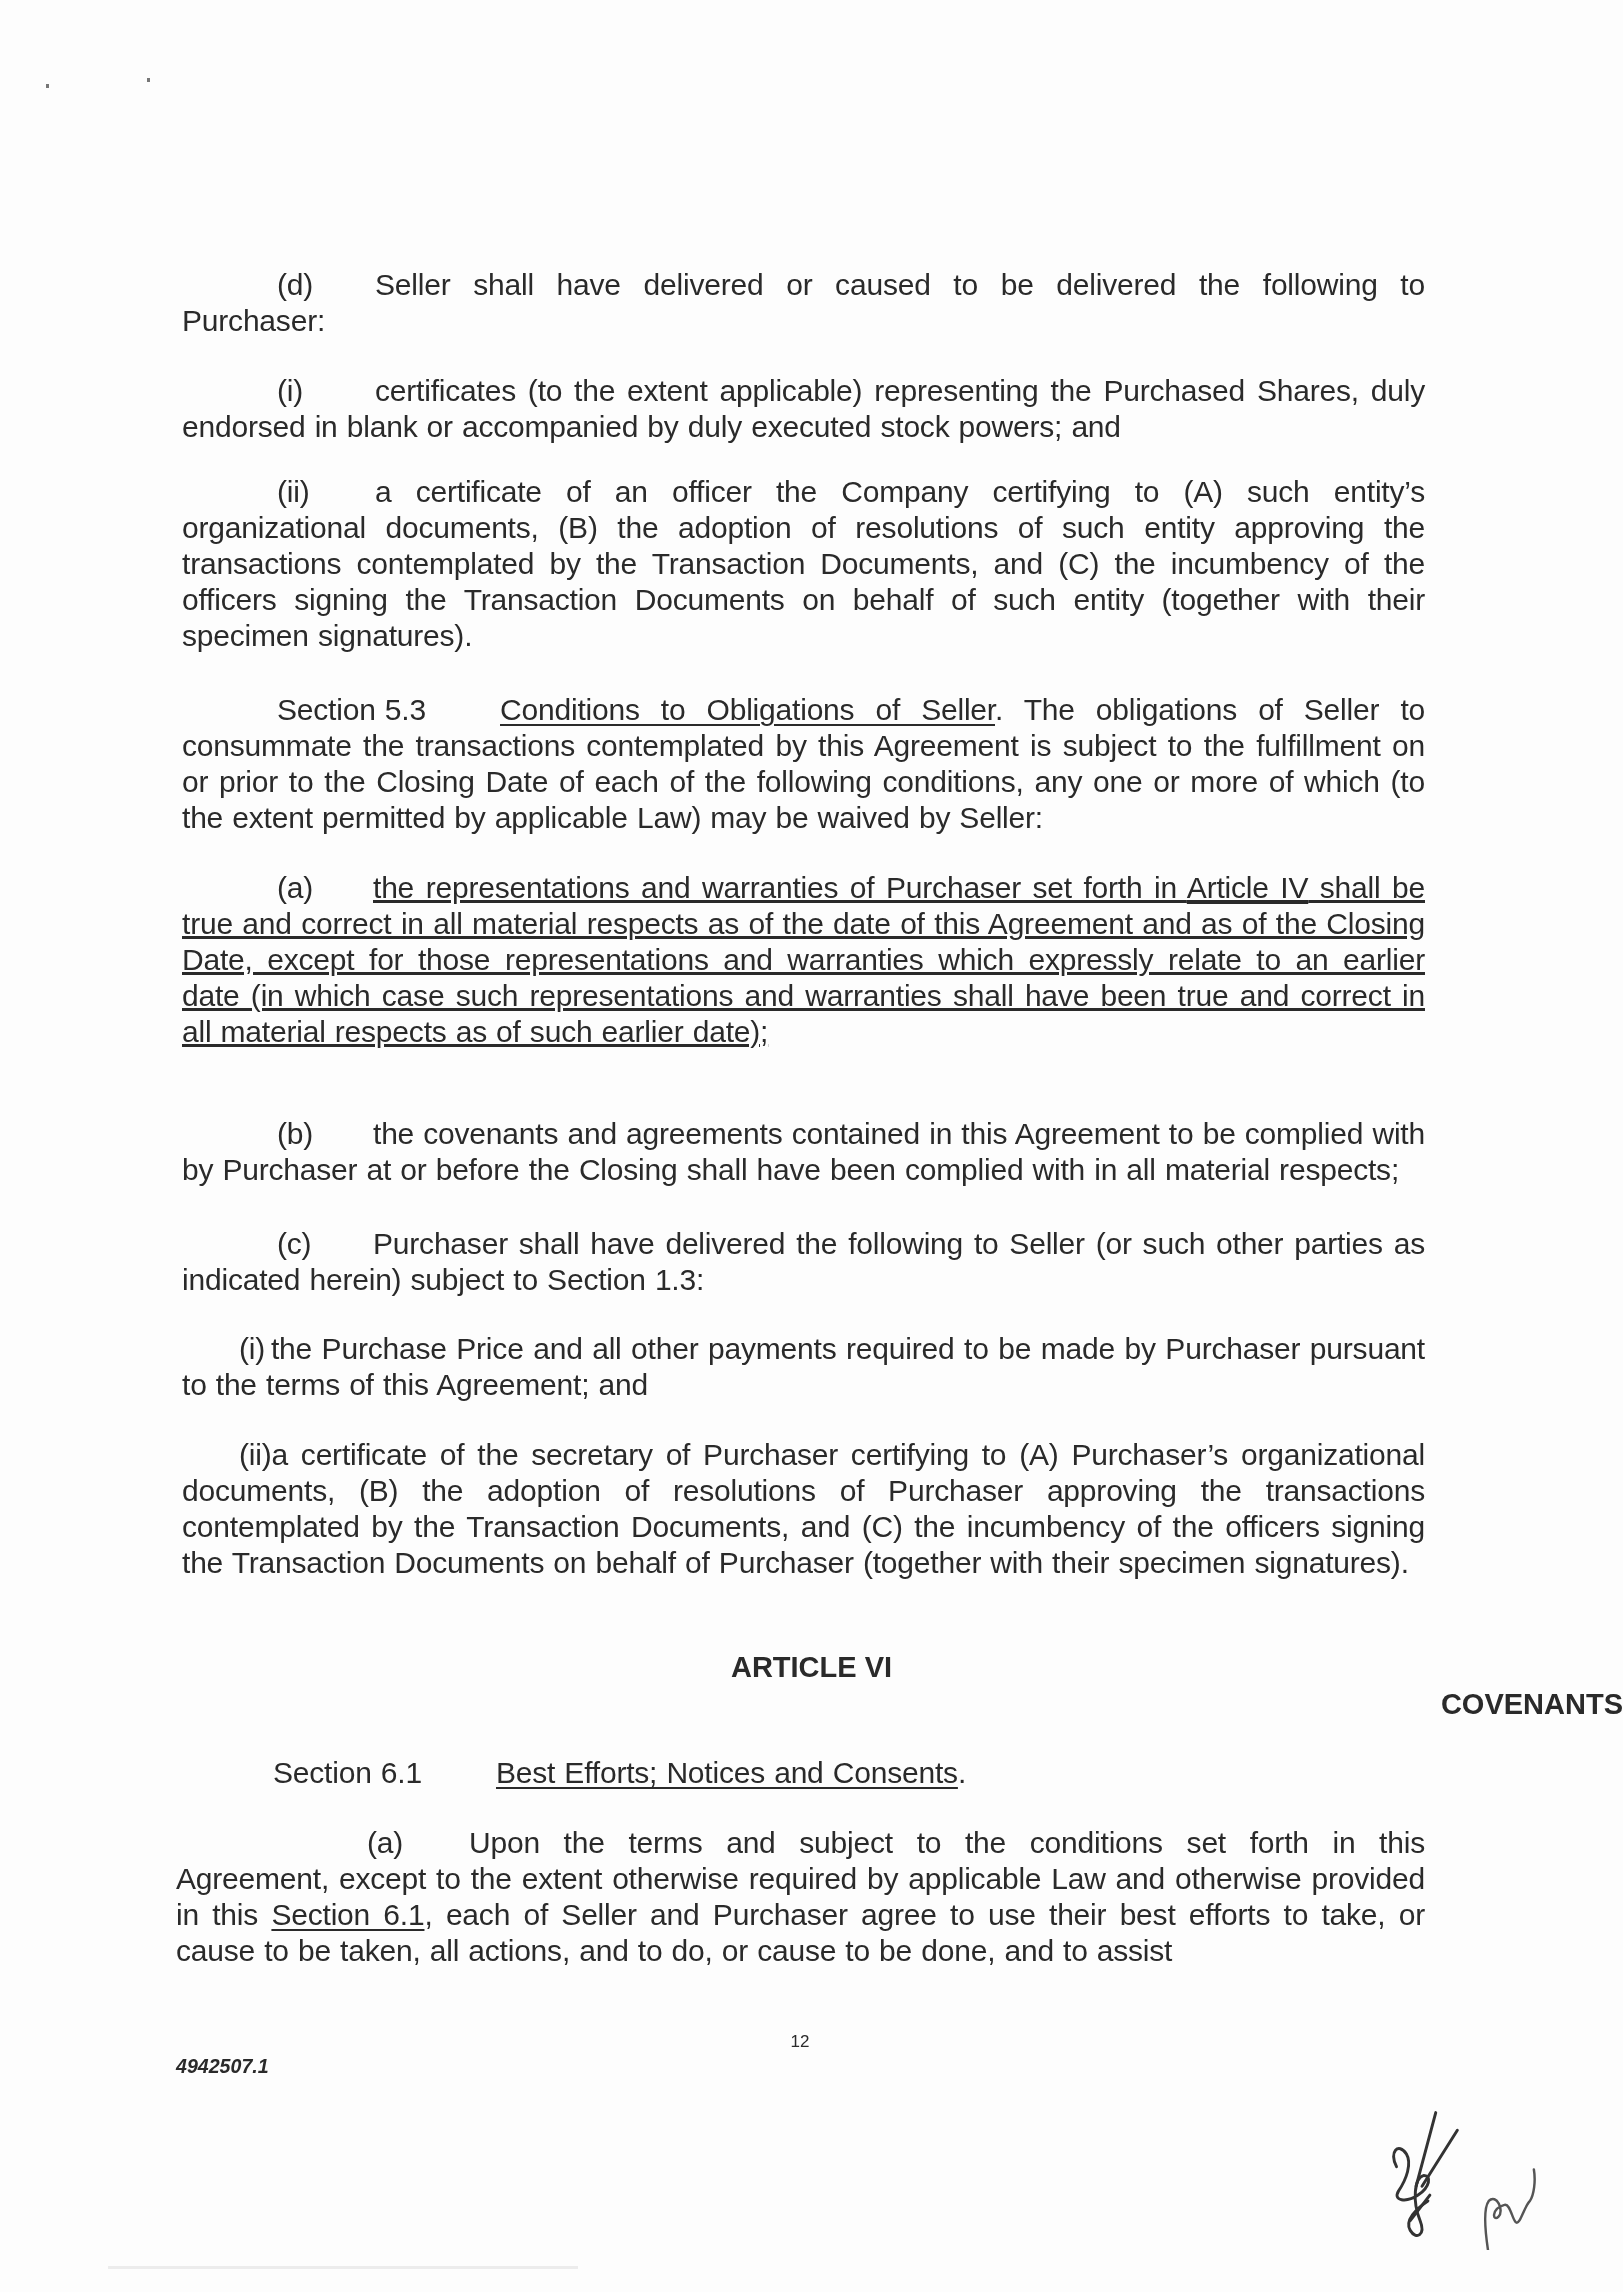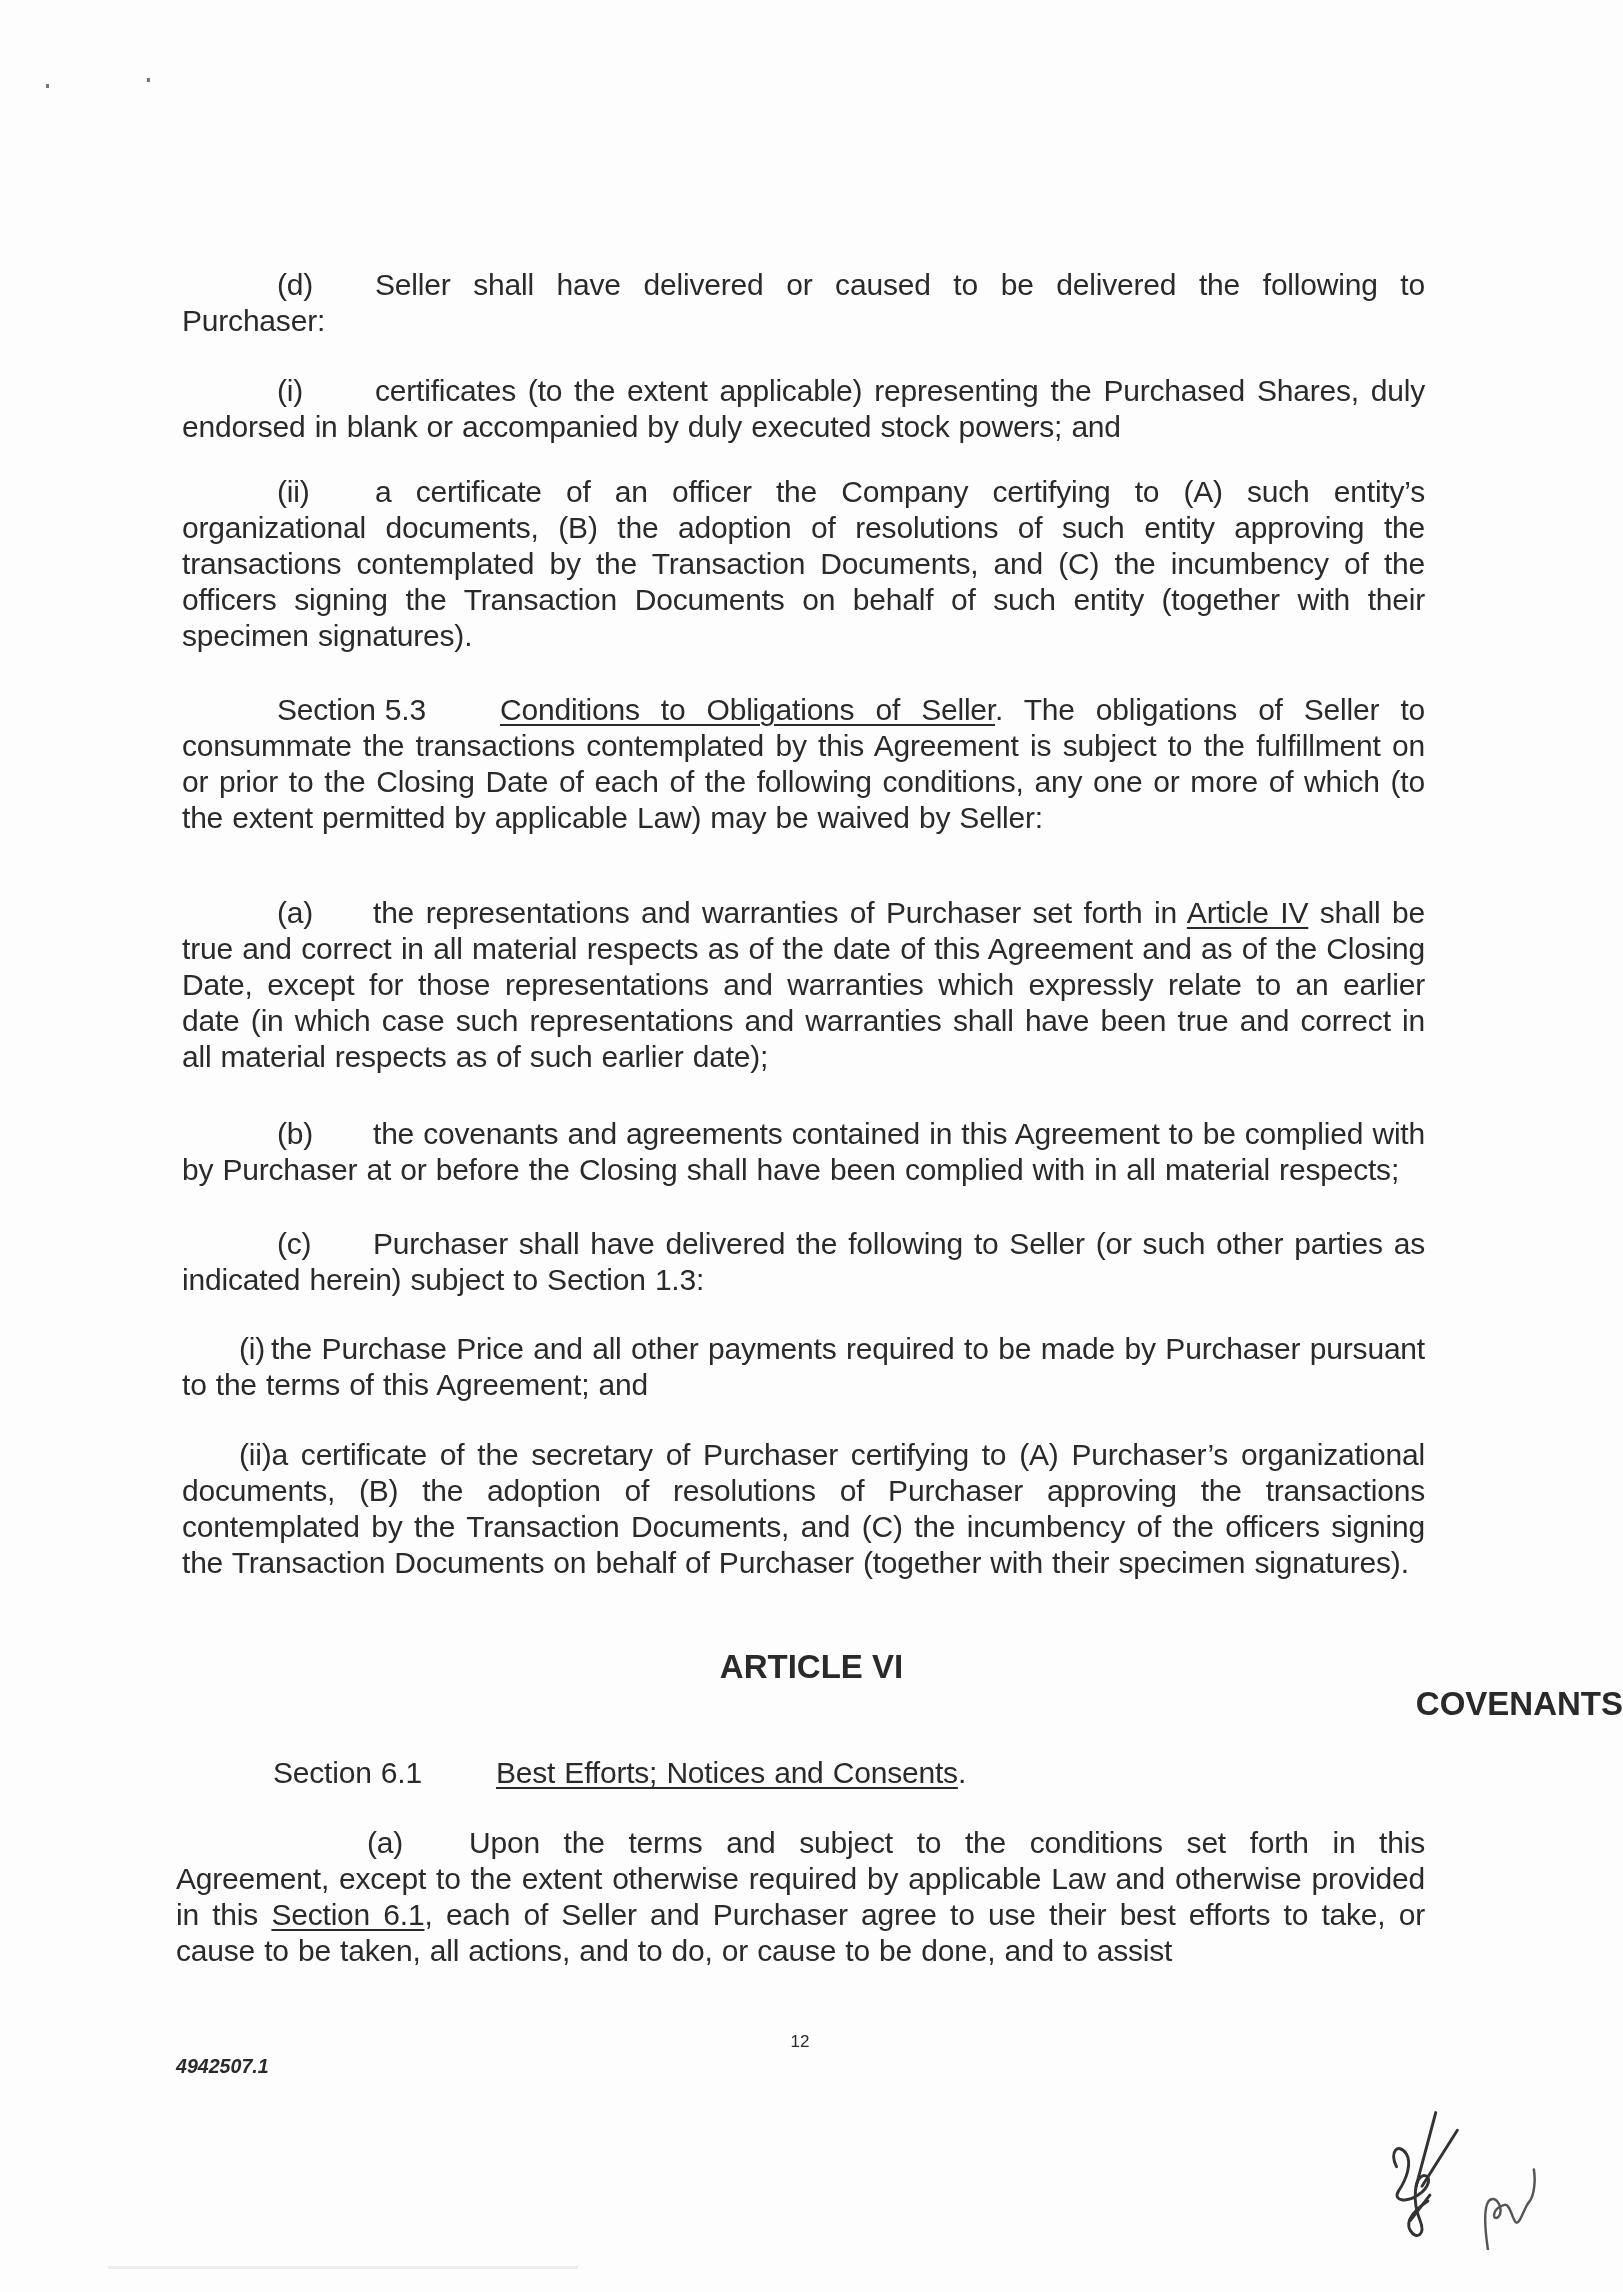--- a/index.html
+++ b/index.html
@@ -8,21 +8,21 @@
     font-family: "Liberation Sans", sans-serif; color: #2a2a2a;
   }
   .page { position: absolute; left: 0; top: 0; width: 1623px; height: 1853px; }
   .speck { position: absolute; width: 2.9px; height: 3.9px; background: #777; }
   .para {
     position: absolute; left: 182px; width: 1243px;
     font-size: 30px; line-height: 36px; text-align: justify;
     letter-spacing: -0.2px; word-spacing: 1px;
   }
   .u { text-decoration: underline; text-decoration-thickness: 2px; text-underline-offset: 3.9px; }
-  .center { position: absolute; left: 0; width: 1623px; text-align: center; font-size: 33px; font-weight: bold; line-height: 36px; }
+  .center { position: absolute; left: 0; width: 1623px; text-align: center; font-size: 29px; font-weight: bold; line-height: 36px; }
   .footer-num { position: absolute; left: 0; width: 1600px; text-align: center; top: 2032px; font-size: 17px; }
   .docid { position: absolute; left: 176px; top: 2055px; font-size: 19.6px; font-style: italic; font-weight: bold; }
   .initials { position: absolute; left: 1367px; top: 2093px; }
   .scanline { position: absolute; left: 108px; top: 2266px; width: 470px; height: 2.9px; background: #ececec; }
 </style>
 </head>
 <body>
 
 <div class="page">
 
@@ -38,21 +38,21 @@
   </div>
 
   <div class="para" style="top:474px;">
     <span style="display:inline-block;width:98px;margin-left:95px;">(ii)</span><span>a certificate of an officer the Company certifying to (A) such entity’s organizational documents, (B) the adoption of resolutions of such entity approving the transactions contemplated by the Transaction Documents, and (C) the incumbency of the officers signing the Transaction Documents on behalf of such entity (together with their specimen signatures).</span>
   </div>
 
   <div class="para" style="top:692px;">
     <span style="display:inline-block;width:223px;margin-left:95px;">Section 5.3</span><span class="u">Conditions to Obligations of Seller</span><span>. The obligations of Seller to consummate the transactions contemplated by this Agreement is subject to the fulfillment on or prior to the Closing Date of each of the following conditions, any one or more of which (to the extent permitted by applicable Law) may be waived by Seller:</span>
   </div>
 
-  <div class="para" style="top:895px;">
+  <div class="para" style="top:870px;text-decoration:underline;">
     <span style="display:inline-block;width:96px;margin-left:95px;">(a)</span><span>the representations and warranties of Purchaser set forth in </span><span class="u">Article IV</span><span> shall be true and correct in all material respects as of the date of this Agreement and as of the Closing Date, except for those representations and warranties which expressly relate to an earlier date (in which case such representations and warranties shall have been true and correct in all material respects as of such earlier date);</span>
   </div>
 
   <div class="para" style="top:1084px;margin-top:32px;">
     <span style="display:inline-block;width:96px;margin-left:95px;">(b)</span><span>the covenants and agreements contained in this Agreement to be complied with by Purchaser at or before the Closing shall have been complied with in all material respects;</span>
   </div>
 
   <div class="para" style="top:1226px;">
     <span style="display:inline-block;width:96px;margin-left:95px;">(c)</span><span>Purchaser shall have delivered the following to Seller (or such other parties as indicated herein) subject to Section 1.3:</span>
   </div>

